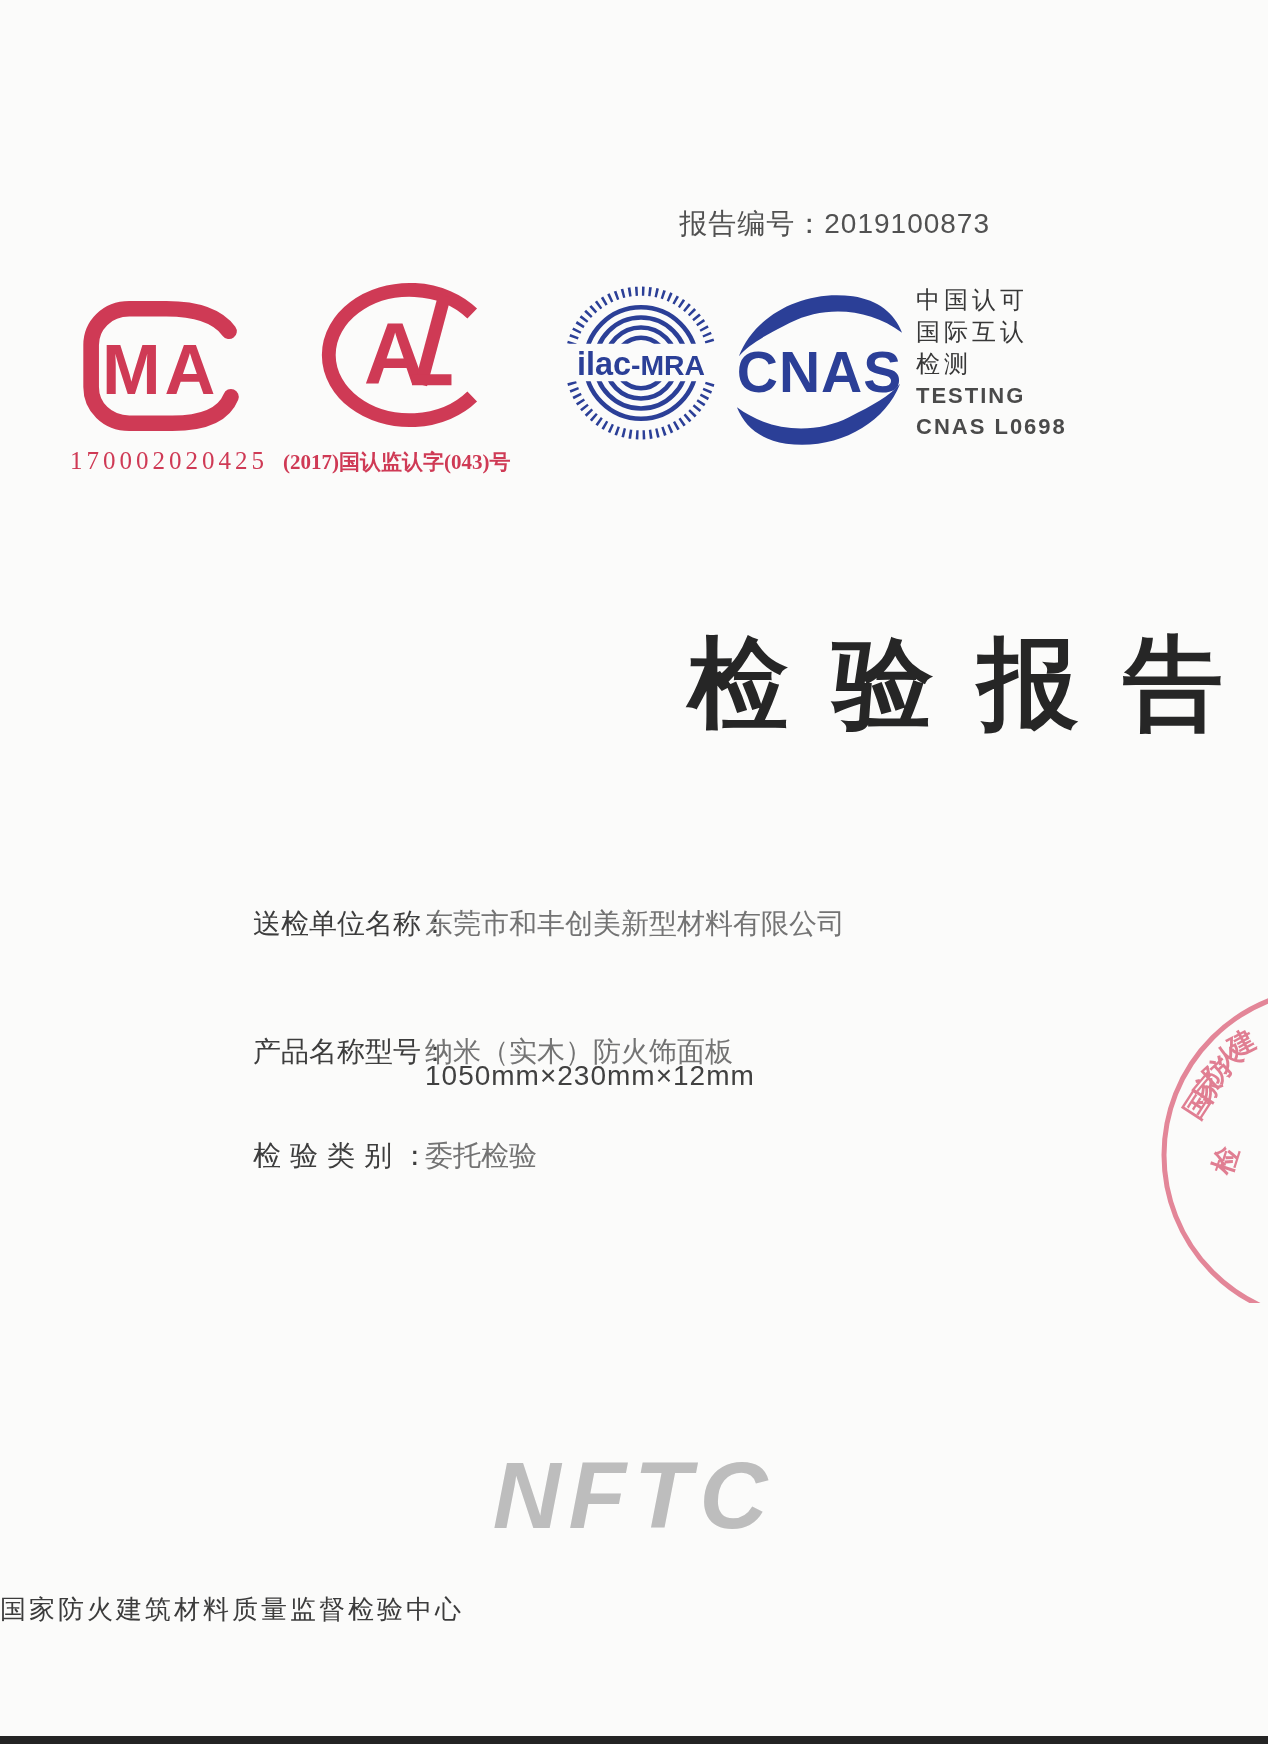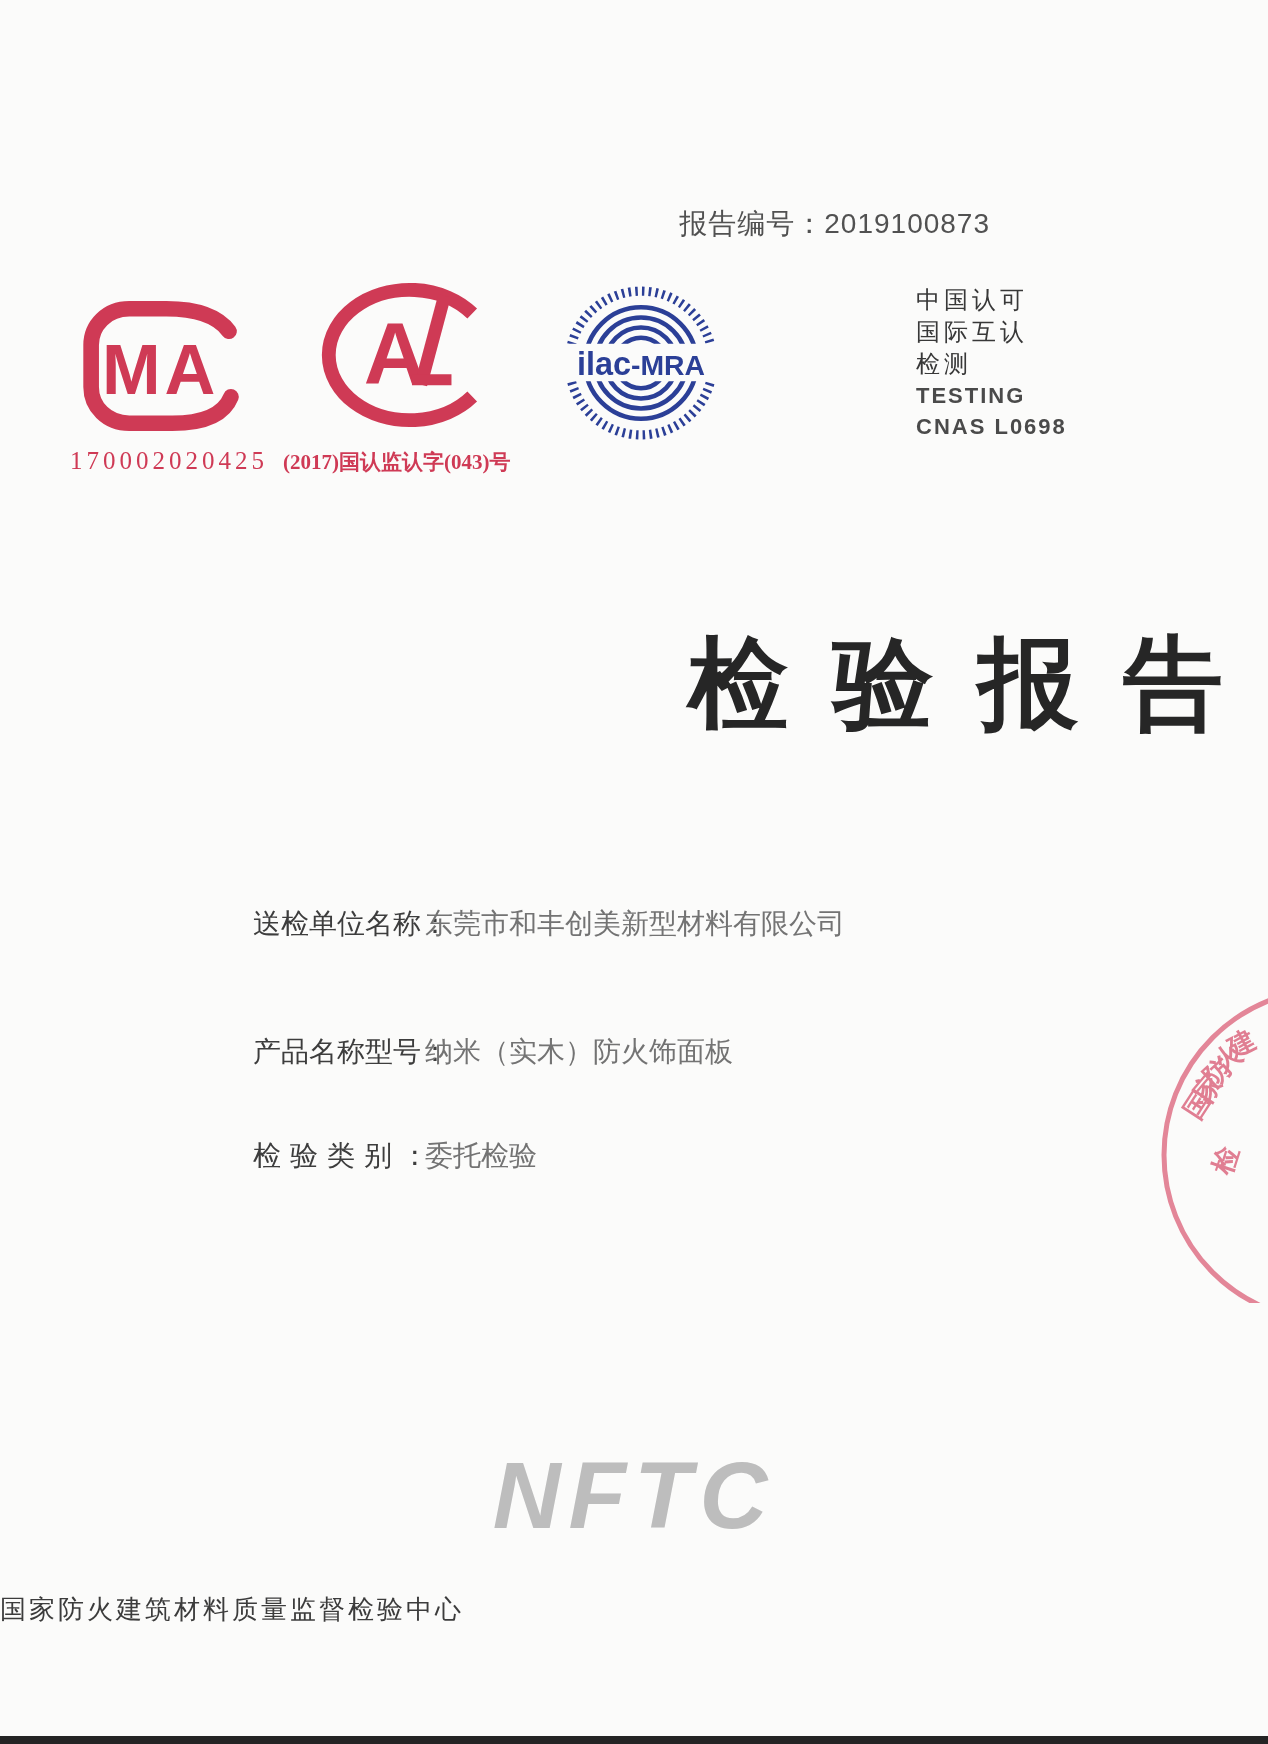--- a/index.html
+++ b/index.html
@@ -104,40 +104,48 @@
       <circle cx="80" cy="80" r="71" fill="none" stroke="#2b3f97" stroke-width="9" stroke-dasharray="2.5 4.2"></circle>
       <circle cx="80" cy="80" r="55" fill="none" stroke="#2b3f97" stroke-width="4.5"></circle>
       <circle cx="80" cy="80" r="45" fill="none" stroke="#2b3f97" stroke-width="4.5"></circle>
       <circle cx="80" cy="80" r="35" fill="none" stroke="#2b3f97" stroke-width="4.5"></circle>
       <circle cx="80" cy="80" r="25" fill="none" stroke="#2b3f97" stroke-width="4.5"></circle>
       <rect x="-6" y="61" width="172" height="37" fill="#fbfbfa"></rect>
       <text x="80" y="92" text-anchor="middle" fill="#2b3f97"><tspan font-size="32" font-weight="bold">ilac</tspan><tspan font-size="28" font-weight="bold">-MRA</tspan></text>
     </svg>
   </div>
 
+  <div class="logo logo-cnas">
+    <svg width="172" height="165" viewBox="0 0 175 165">
+      <path id="cnas-swoosh" d="M 6 68 C 22 26 72 0 122 7 C 148 11 164 24 172 44 C 138 19 94 16 58 34 C 34 46 16 56 6 68 Z" fill="#2b3f97"></path>
+      <use href="#cnas-swoosh" transform="rotate(180 88 82)"></use>
+      <text x="88" y="104" text-anchor="middle" font-size="58" font-weight="bold" fill="#2b3f97" letter-spacing="1">CNAS</text>
+    </svg>
+  </div>
 
   <div class="cnas-lines">
     <div class="cn">中国认可</div>
     <div class="cn">国际互认</div>
     <div class="cn">检测</div>
     <div class="en">TESTING</div>
     <div class="en">CNAS L0698</div>
   </div>
 
   <h1 class="doc-title">检验报告</h1>
 
   <div class="field-row row-consignor">
     <span class="field-label">送检单位名称：</span>
     <span class="field-value" style="left:172px">东莞市和丰创美新型材料有限公司</span>
   </div>
 
   <div class="field-row row-product">
     <span class="field-label">产品名称型号：</span>
     <span class="field-value" style="left:172px">纳米（实木）防火饰面板</span>
   </div>
+  <div class="field-row row-product-dims" style="left:425px">1050mm×230mm×12mm</div>
 
   <div class="field-row row-category">
     <span class="field-label spread">检验类别：</span>
     <span class="field-value" style="left:172px">委托检验</span>
   </div>
 
   <div class="stamp">
     <svg width="260" height="345" viewBox="0 0 260 345">
       <circle cx="322" cy="197" r="166" fill="none" stroke="#e0768b" stroke-width="5"></circle>
       <g fill="#dd6d84" font-size="27" font-weight="bold">

